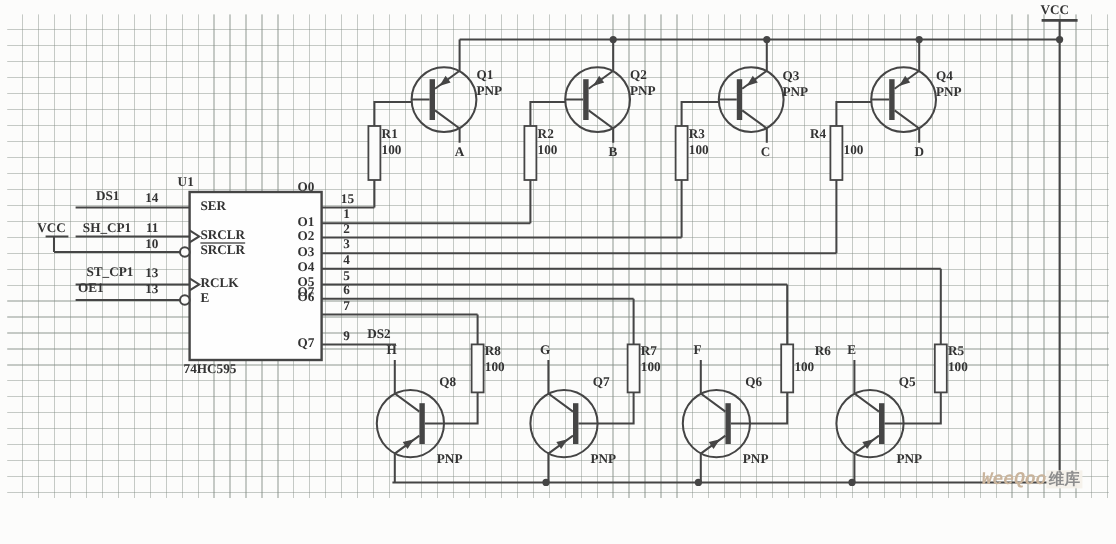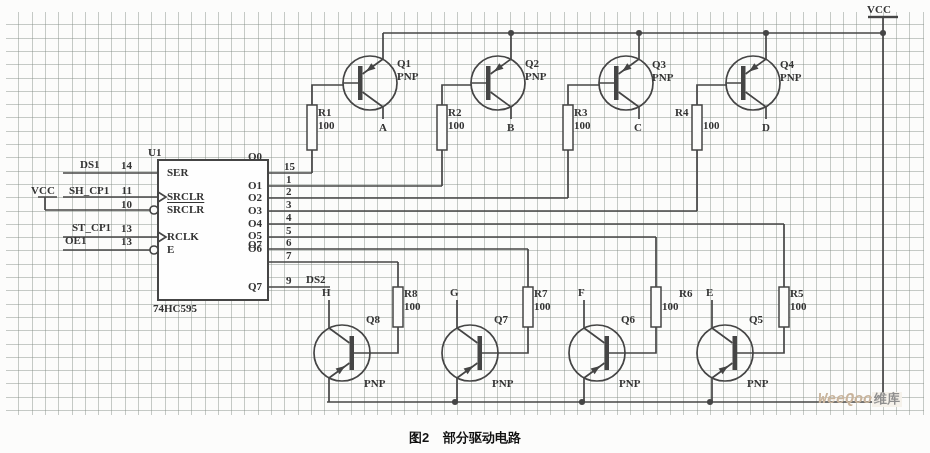--- a/index.html
+++ b/index.html
@@ -203,20 +203,17 @@
   <span class="lbl" style="left:619px;top:377px">PNP</span>
   <span class="lbl" style="left:747px;top:377px">PNP</span>
 
   <span class="lbl" style="left:322px;top:286px">H</span>
   <span class="lbl" style="left:450px;top:286px">G</span>
   <span class="lbl" style="left:578px;top:286px">F</span>
   <span class="lbl" style="left:706px;top:286px">E</span>
 
   <span class="lbl" style="left:867px;top:3px">VCC</span>
 
-  <div class="caption">
-    <span class="fig">图2</span><span>部分驱动电路</span>
-  </div>
 
   <div class="watermark">
     <span class="brand">WeeQoo</span><span class="suffix">维库</span>
   </div>
 </div>
 
 </body></html>

